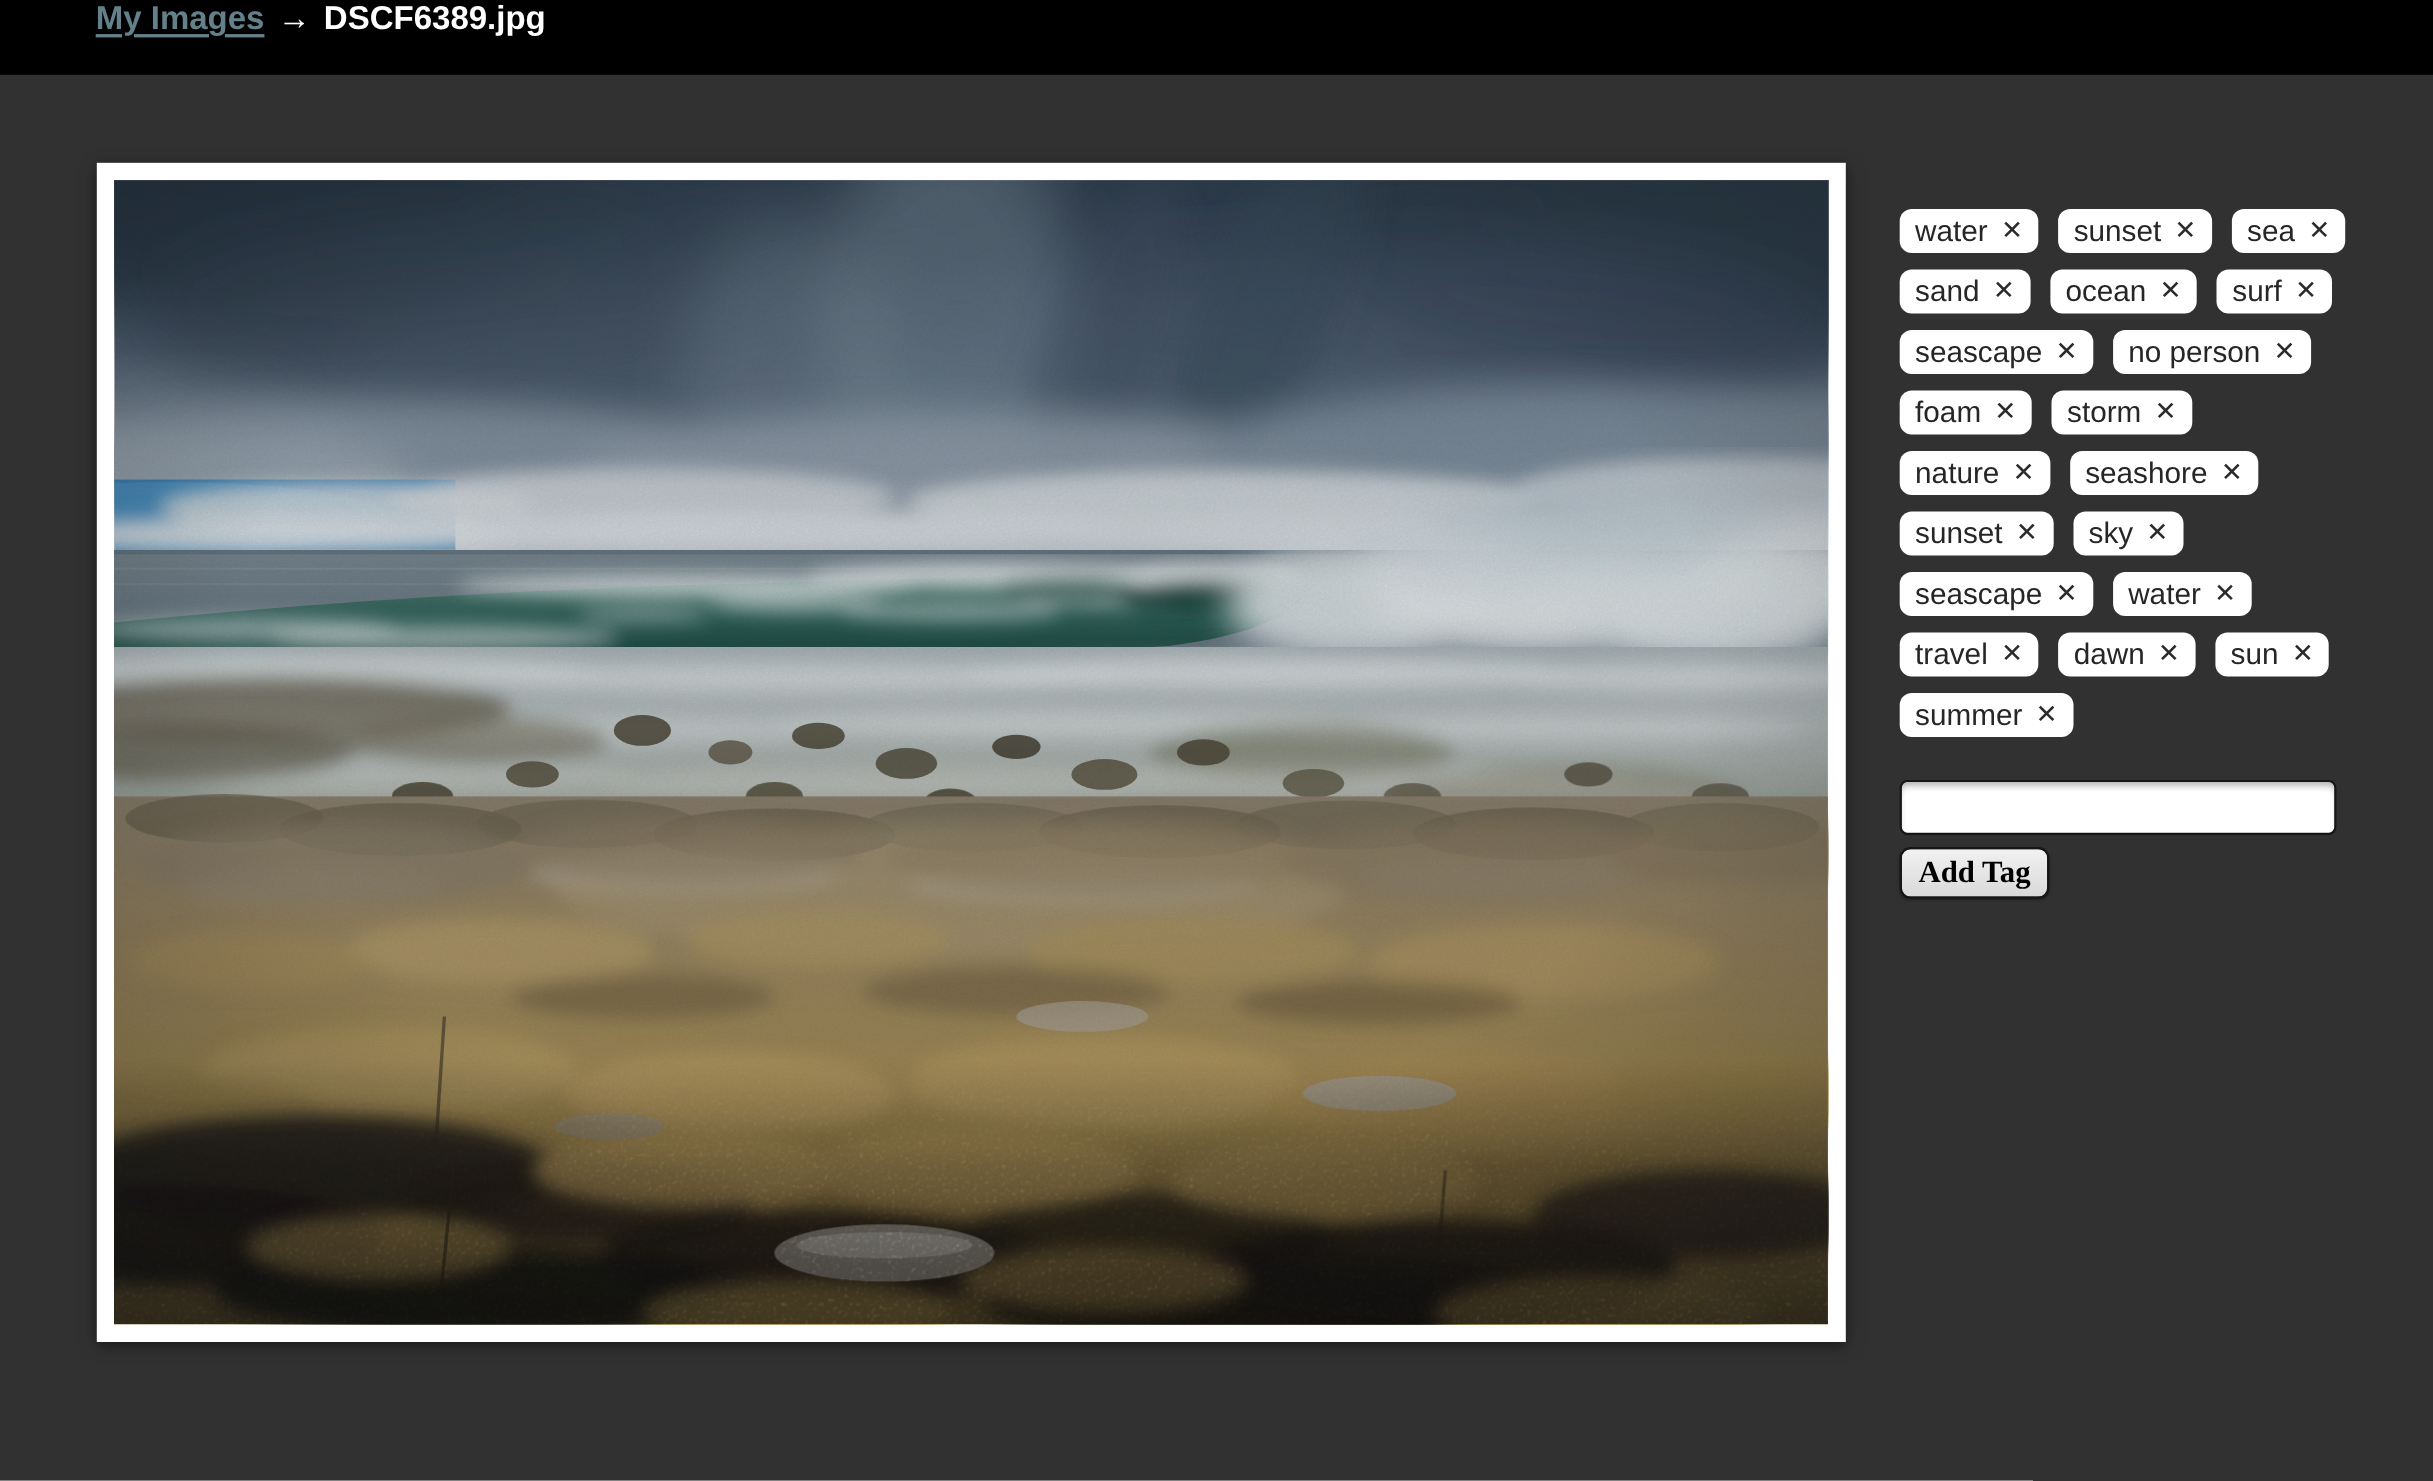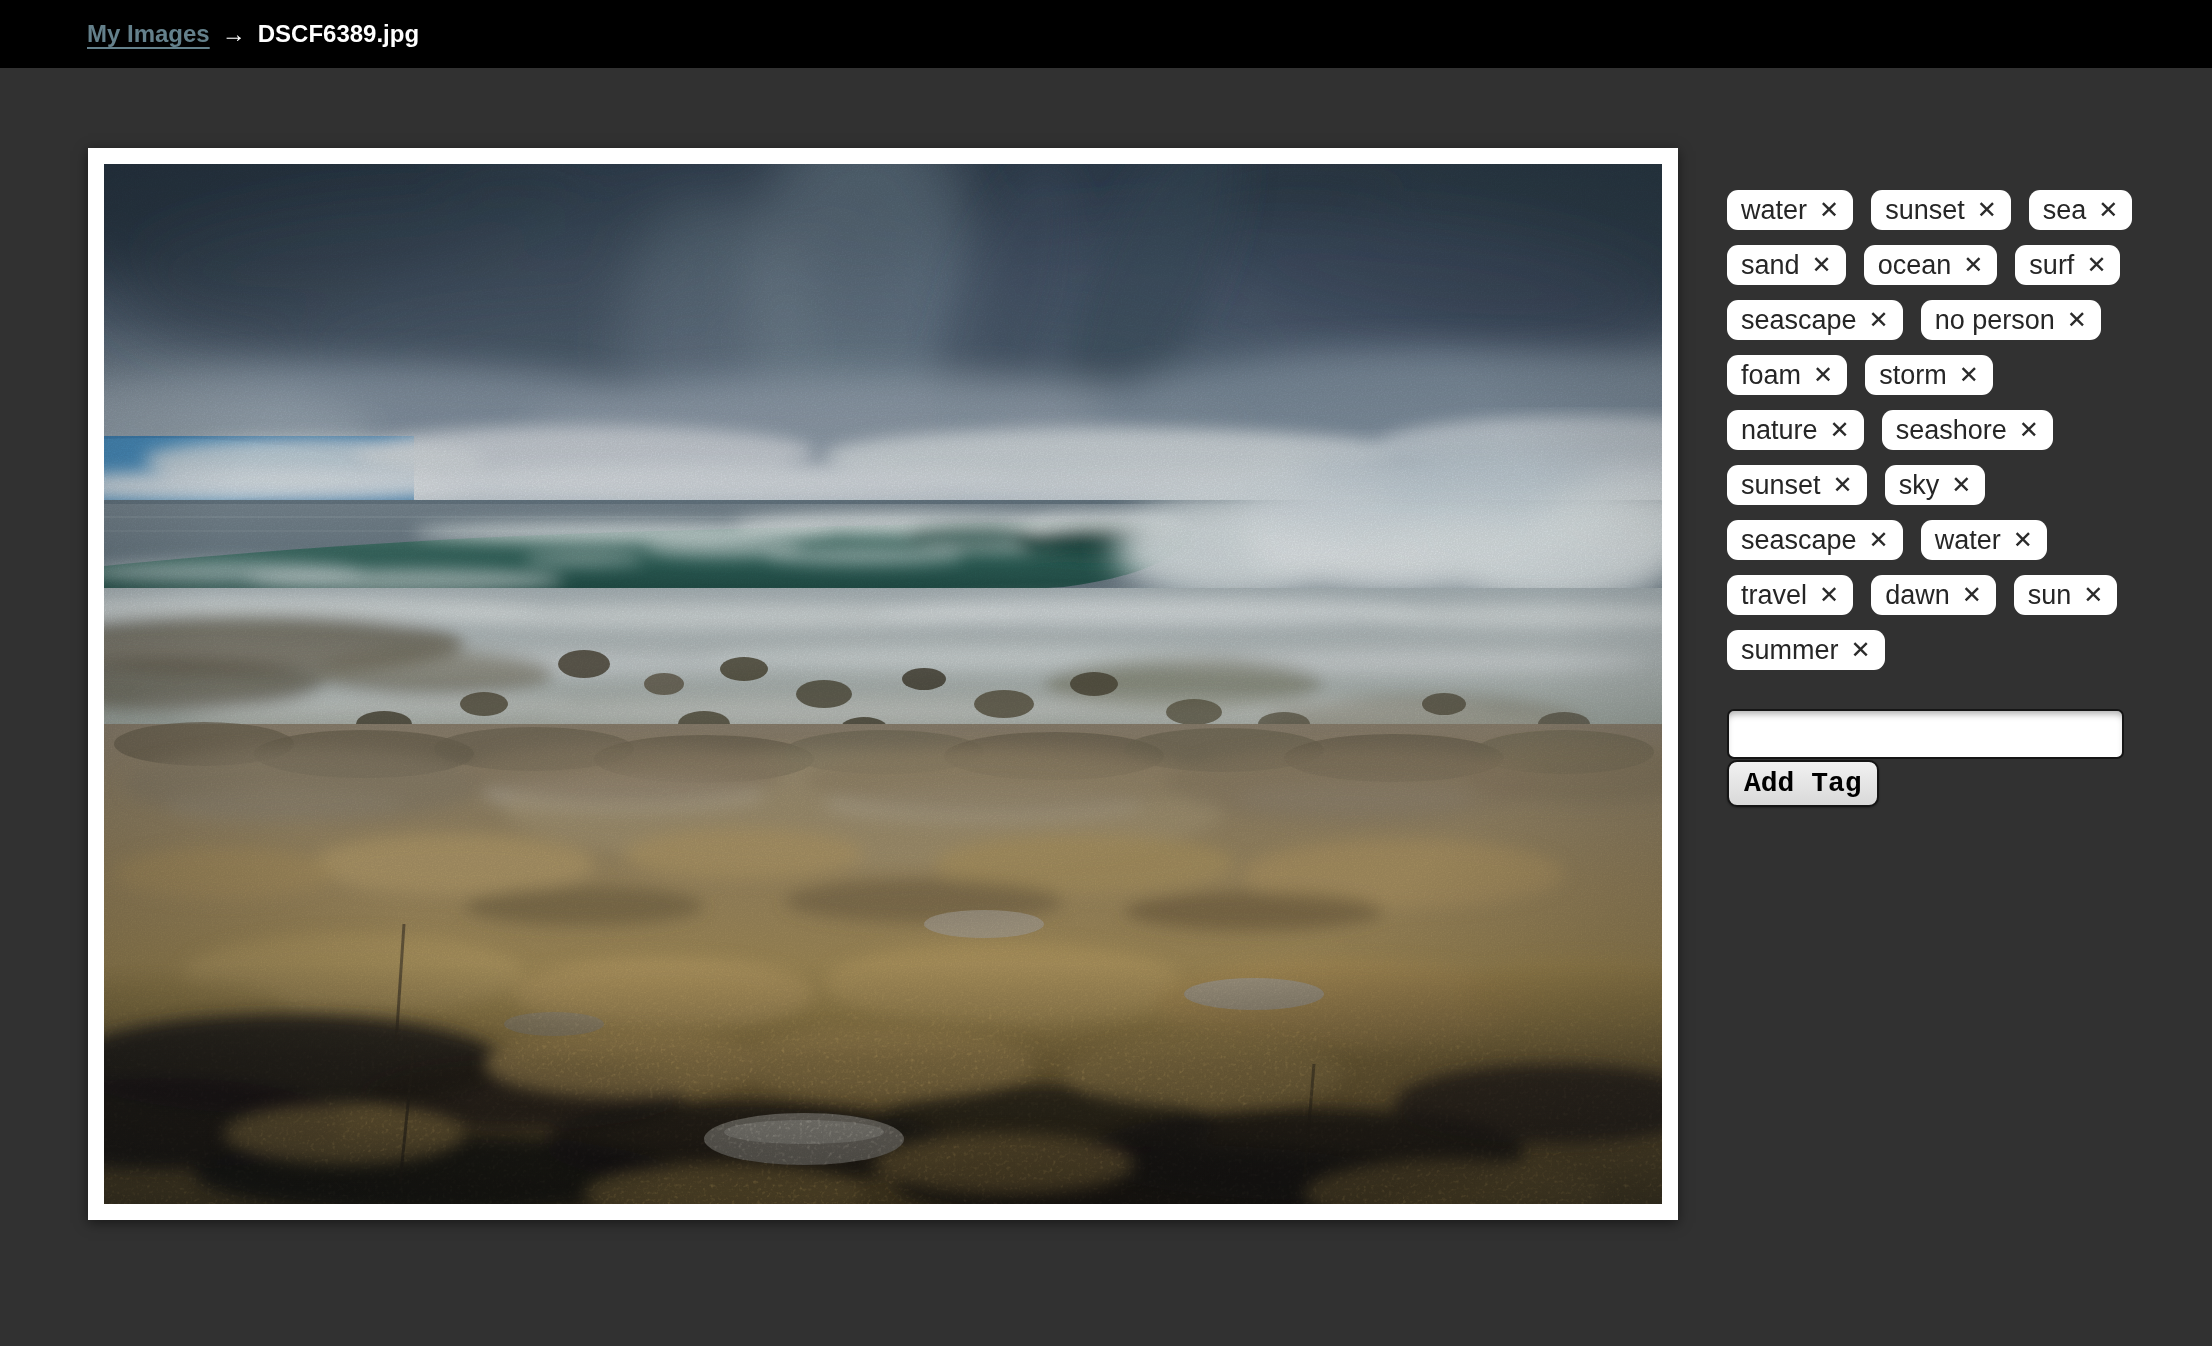--- a/index.html
+++ b/index.html
@@ -5,23 +5,23 @@
   html,body{margin:0;padding:0;}
   body{
     width:2212px;height:1346px;
     background:#313131;
     font-family:"Liberation Sans","DejaVu Sans",sans-serif;
     overflow:hidden;position:relative;
   }
   
   .topbar{
     position:absolute;left:0;top:0;width:2212px;height:68px;
-    background:#000;display:flex;align-items:center;justify-content:space-between;
+    background:#000;display:flex;justify-content:space-between;
     box-sizing:border-box;padding:0 89px 0 87px;
-    font-size:24px;font-weight:600;color:#fff;white-space:nowrap;
+    font-size:30px;font-weight:600;color:#fff;white-space:nowrap;
   }
   .topbar a{cursor:pointer;}
   .nav-link{color:#64808b;text-decoration:underline;text-underline-offset:5px;}
   .crumb-sep{color:#fff;margin:0 12px;font-weight:500;}
   .sess-div{margin:0 10px;color:#e8e8e8;font-weight:400;}
   
   .photo-frame{
     position:absolute;left:88px;top:148px;
     background:#fff;padding:16px;
     box-shadow:0 3px 12px rgba(0,0,0,.5);
@@ -43,24 +43,24 @@
     cursor:pointer;line-height:1;
   }
   .tag-form{margin-top:39px;display:flex;flex-direction:column;align-items:flex-start;}
   .tag-input{
     box-sizing:border-box;width:397px;height:50px;
     border:2px solid #151515;border-radius:7px;background:#fff;
     box-shadow:inset 0 6px 7px -3px rgba(0,0,0,.32);
     font-size:28px;font-family:inherit;padding:0 12px;outline:none;color:#222;
   }
   .add-tag-btn{
-    margin-top:1px;height:47px;padding:0 15px;
+    margin-top:11px;height:47px;padding:0 15px;
     border:2px solid #151515;border-radius:10px;
     background:linear-gradient(#f1f1f1,#d9d9d9);
-    font-family:Liberation Mono, monospace;font-size:28px;font-weight:700;color:#000;
+    font-family:Liberation Serif, serif;font-size:28px;font-weight:700;color:#000;
     cursor:pointer;box-shadow:0 1px 2px rgba(0,0,0,.35);
   }
 </style>
 </head>
 <body>
 
 <div class="topbar">
   <div>
     <a class="nav-link">My Images</a><span class="crumb-sep">→</span><span>DSCF6389.jpg</span>
   </div>

